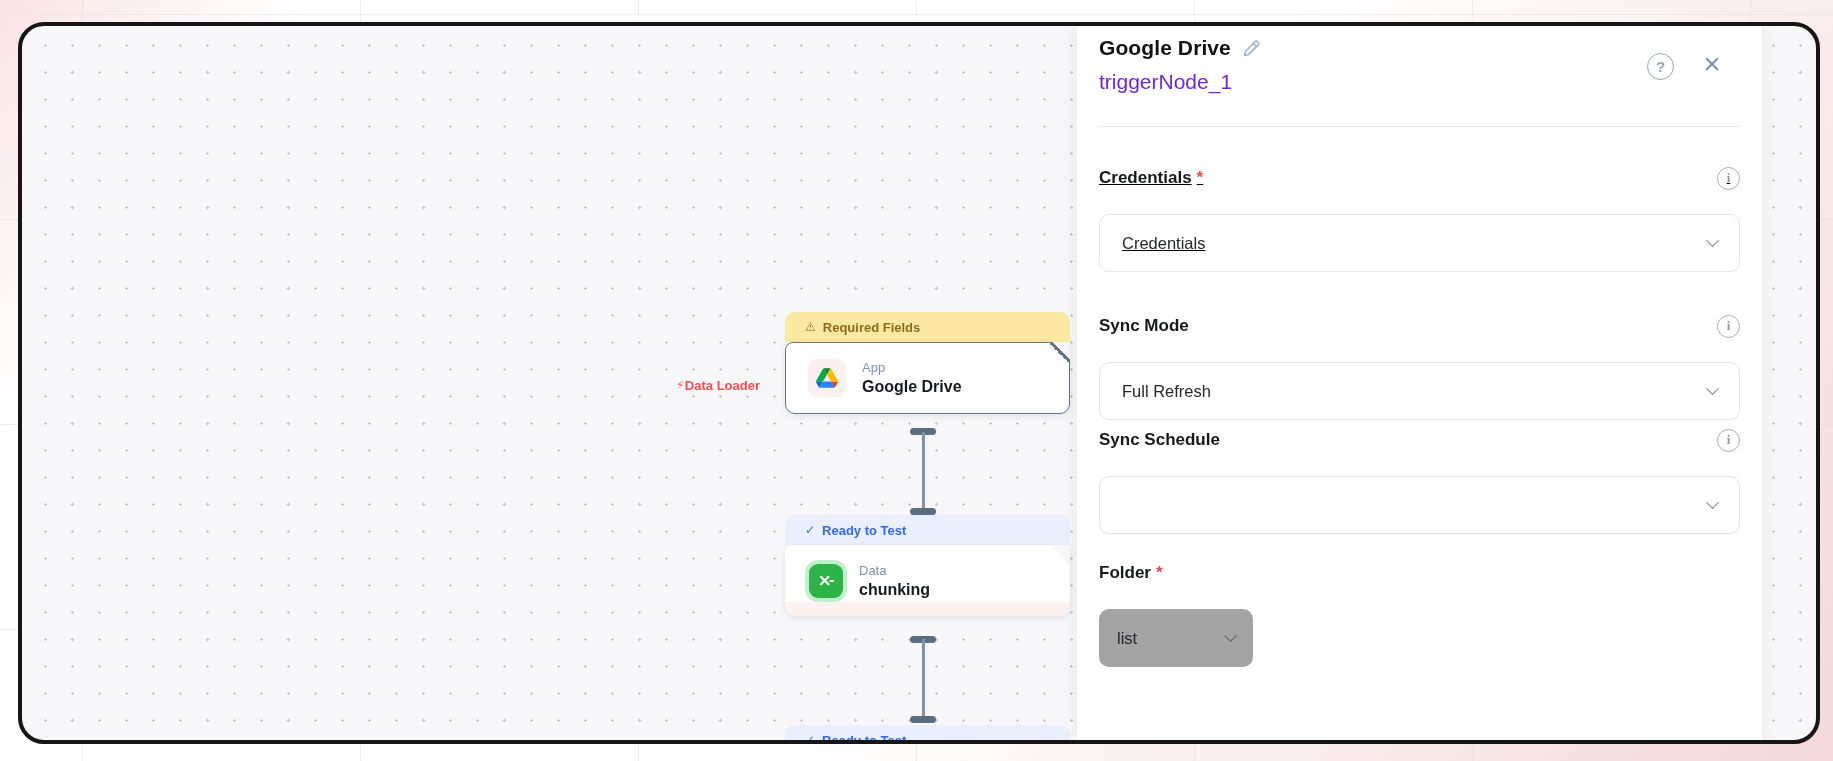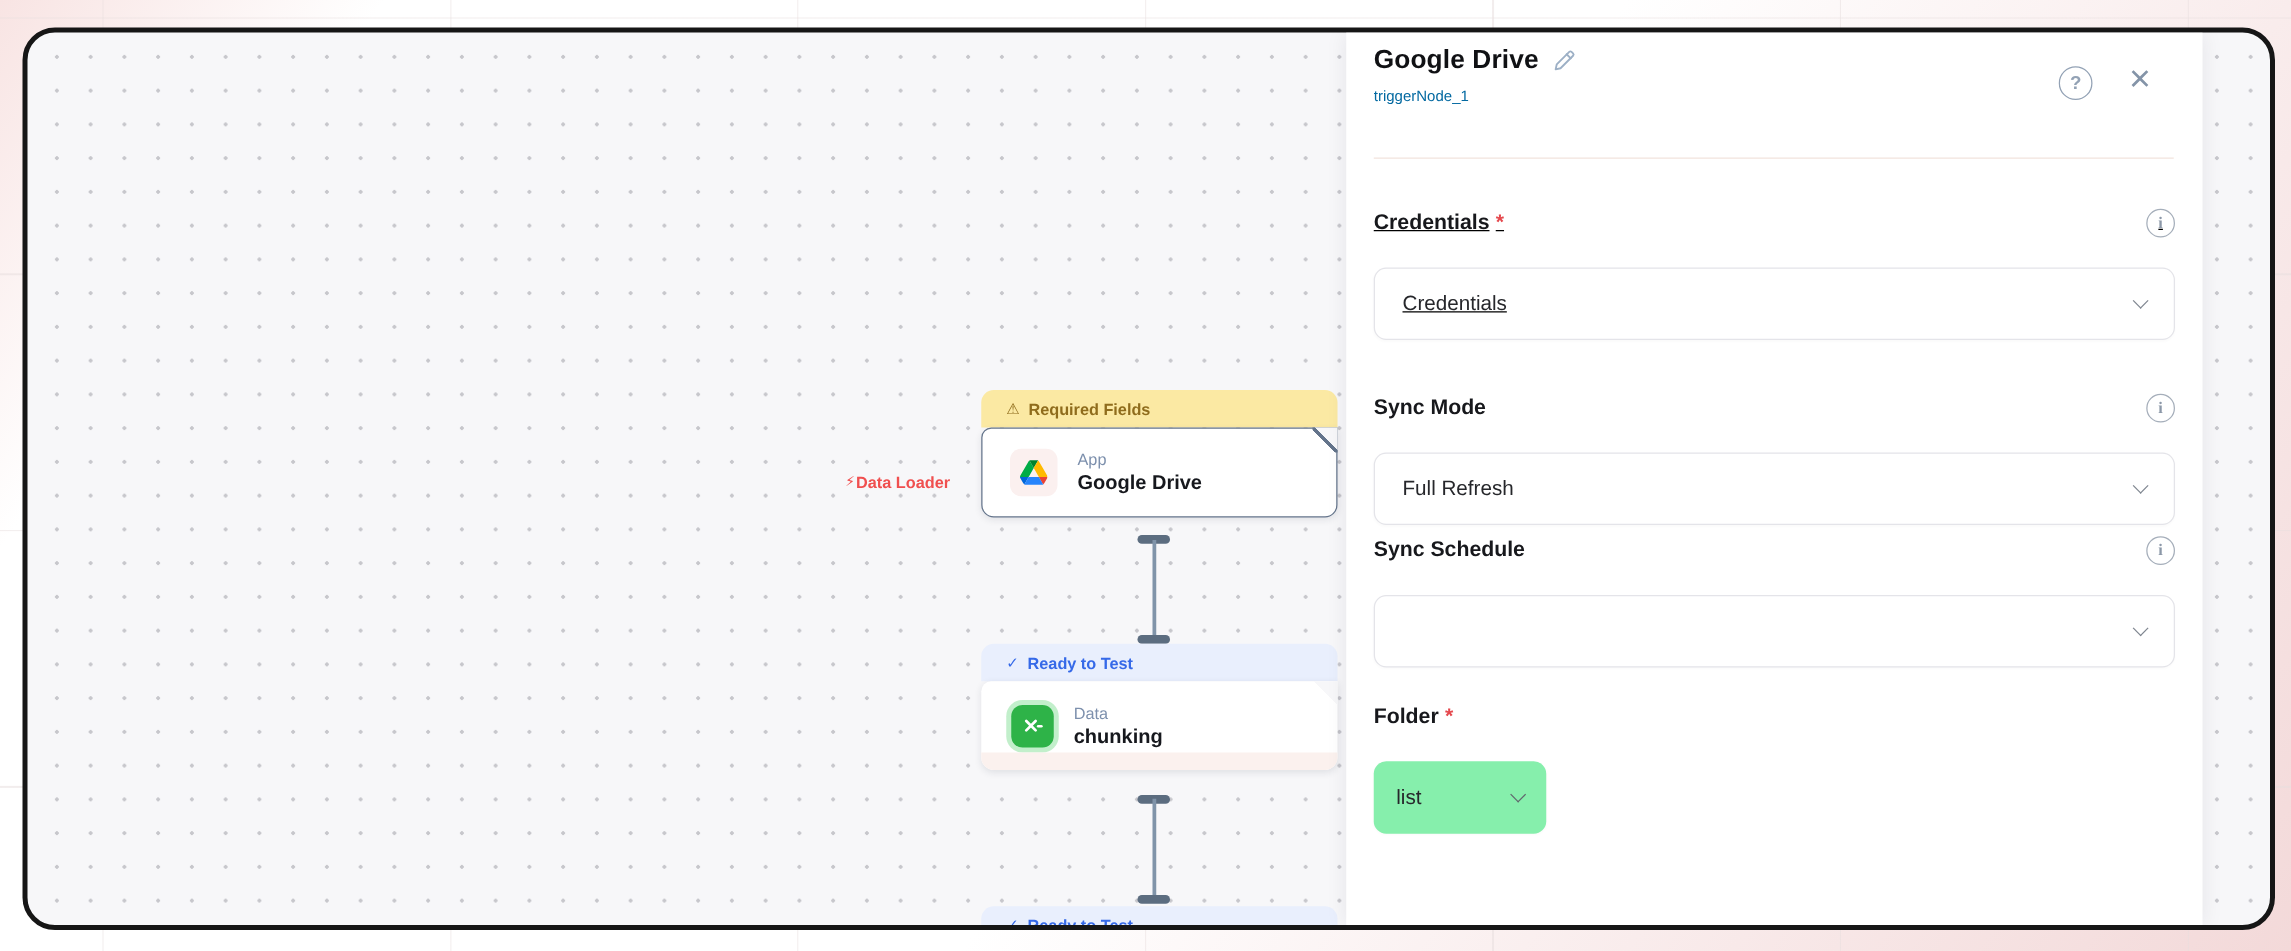--- a/index.html
+++ b/index.html
@@ -99,21 +99,21 @@
   .line-2 { top: 613px; height: 80px; }
   .cap-2a { top: 610px; } .cap-2b { top: 690px; }
 
   
   .panel {
     position: absolute; left: 1055px; top: 0; width: 685px; height: 714px;
     background: #ffffff; box-shadow: 0 0 16px rgba(25,30,45,.08);
   }
   .p-title-row { position: absolute; left: 22px; top: 10px; display: flex; align-items: center; gap: 10px; }
   .p-title { font-size: 21px; font-weight: 700; color: #101114; letter-spacing: .1px; }
-  .p-sub { position: absolute; left: 22px; top: 44px; font-size: 12px; color: #0369a1; }
+  .p-sub { position: absolute; left: 22px; top: 44px; font-size: 21px; color: #6d28d9; }
   .help-btn {
     position: absolute; left: 570px; top: 27px; width: 27px; height: 27px;
     border: 1.8px solid #93a2b5; border-radius: 50%;
     display: flex; align-items: center; justify-content: center;
     font-size: 15px; font-weight: 600; color: #93a2b5; cursor: pointer;
   }
   .close-btn {
     position: absolute; left: 620px; top: 22px; width: 30px; height: 34px;
     font-size: 30px; font-weight: 300; color: #8494a8; line-height: 32px;
     text-align: center; cursor: pointer;
@@ -131,21 +131,21 @@
     display: flex; align-items: center; justify-content: center; cursor: pointer;
     font-family: "Liberation Serif", "DejaVu Serif", serif;
   }
   .f-select {
     margin-top: 24px; height: 58px; width: 100%;
     border: 1px solid #e4e4e9; border-radius: 10px; background: #fff;
     display: flex; align-items: center; justify-content: space-between;
     padding: 0 22px; font-size: 16.5px; color: #26272b; cursor: pointer;
     box-shadow: 0 1px 2px rgba(0,0,0,.02);
   }
-  .f-select.small { width: 138px; background: #86efac; border: none; padding: 11px 18px; }
+  .f-select.small { width: 154px; background: #a3a3a3; border: none; padding: 11px 18px; }
   .chev {
     width: 9px; height: 9px; border-right: 1.8px solid #7e858f; border-bottom: 1.8px solid #7e858f;
     transform: rotate(45deg) translate(-2px,-2px); flex: none;
   }
   .f-select.small .chev { border-color: #61656d; }
 
   .pencil { width: 21px; height: 21px; cursor: pointer; }
 </style>
 </head>
 <body>

